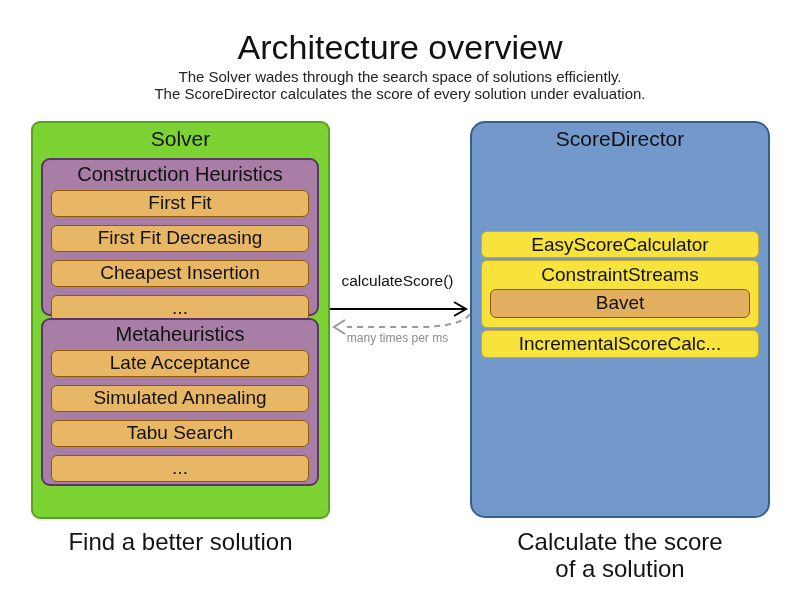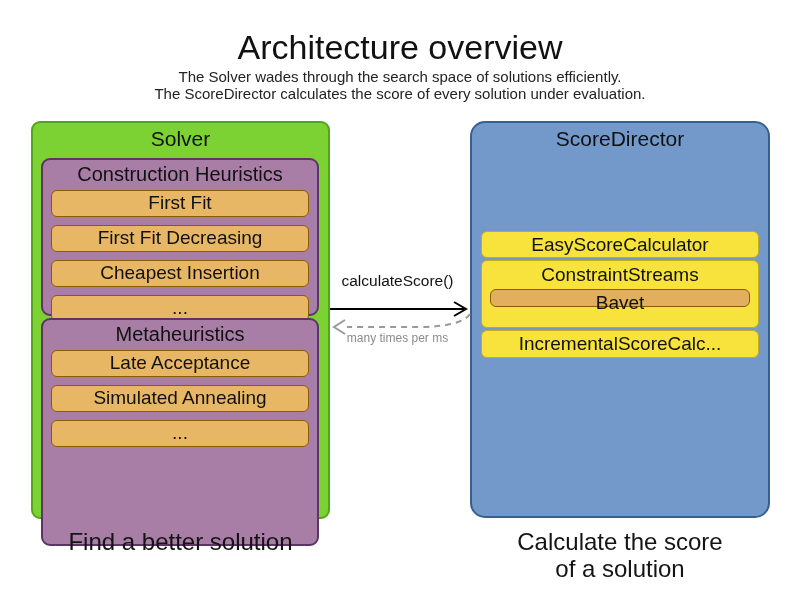--- a/index.html
+++ b/index.html
@@ -15,36 +15,36 @@
   #sub1{top:69px}
   #sub2{top:86px}
   
   .solver{left:31px;top:121px;width:299px;height:398px;box-sizing:border-box;
     background:var(--solver-fill);border:2px solid var(--solver-border);border-radius:9px}
   .big-label{text-align:center;font-size:21px;line-height:30px;padding-top:1px;color:#111}
   .group{position:absolute;left:8px;width:278px;box-sizing:border-box;
     background:var(--group-fill);border:2px solid var(--group-border);border-radius:9px;
     padding:1px 8px 0}
   #group-ch{top:35px;height:158px}
-  #group-meta{top:195px;height:228px}
+  #group-meta{top:195px;height:168px}
   .group-label{text-align:center;font-size:20px;line-height:27px;color:#111}
   .item{height:27px;line-height:24px;box-sizing:border-box;margin-top:8px;
     text-align:center;font-size:19px;color:#111;
     background:var(--item-fill);border:1.5px solid var(--item-border);border-radius:6px}
   .item.first{margin-top:2px}
   
   .director{left:470px;top:121px;width:300px;height:397px;box-sizing:border-box;
     background:var(--director-fill);border:2px solid var(--director-border);border-radius:15px}
   .calc-stack{position:absolute;left:9px;right:9px;top:108px}
   .calc{box-sizing:border-box;margin-bottom:2px;text-align:center;font-size:19px;color:#111;
     background:var(--calculator-fill);border:1.5px solid var(--calculator-border);border-radius:6px}
   #calc-easy{height:27px;line-height:25px}
   #calc-cs{height:68px}
   .calc-title{line-height:27px}
-  .bavet{margin:1px 8px 0;height:18px;line-height:26px;box-sizing:border-box;
+  .bavet{margin:1px 8px 0;height:29px;line-height:26px;box-sizing:border-box;
     background:var(--bavet-fill);border:1.5px solid var(--item-border);border-radius:6px;
     text-align:center;font-size:19px;color:#111}
   #calc-inc{height:28px;line-height:26px}
   
   .caption{font-size:24px;line-height:27px;text-align:center;color:#141414}
   #caption-left{left:31px;width:299px;top:528px}
   #caption-right{left:470px;width:300px;top:528px}
   
   .arrow-label{left:320px;width:155px;top:272px;text-align:center;font-size:15.5px;color:#111}
   .freq-label{left:320px;width:155px;top:331px;text-align:center;font-size:12px;color:var(--frequency-text)}
@@ -67,20 +67,21 @@
     <div class="item first">First Fit</div>
     <div class="item">First Fit Decreasing</div>
     <div class="item">Cheapest Insertion</div>
     <div class="item">...</div>
   </div>
 
   <div class="group" id="group-meta">
     <div class="group-label">Metaheuristics</div>
     <div class="item first">Late Acceptance</div>
     <div class="item">Simulated Annealing</div>
+    <div class="item">Tabu Search</div>
     <div class="item">...</div>
   </div>
 </div>
 
 <div class="abs director">
   <div class="big-label">ScoreDirector</div>
 
   <div class="calc-stack">
     <div class="calc" id="calc-easy">EasyScoreCalculator</div>
     <div class="calc" id="calc-cs">

